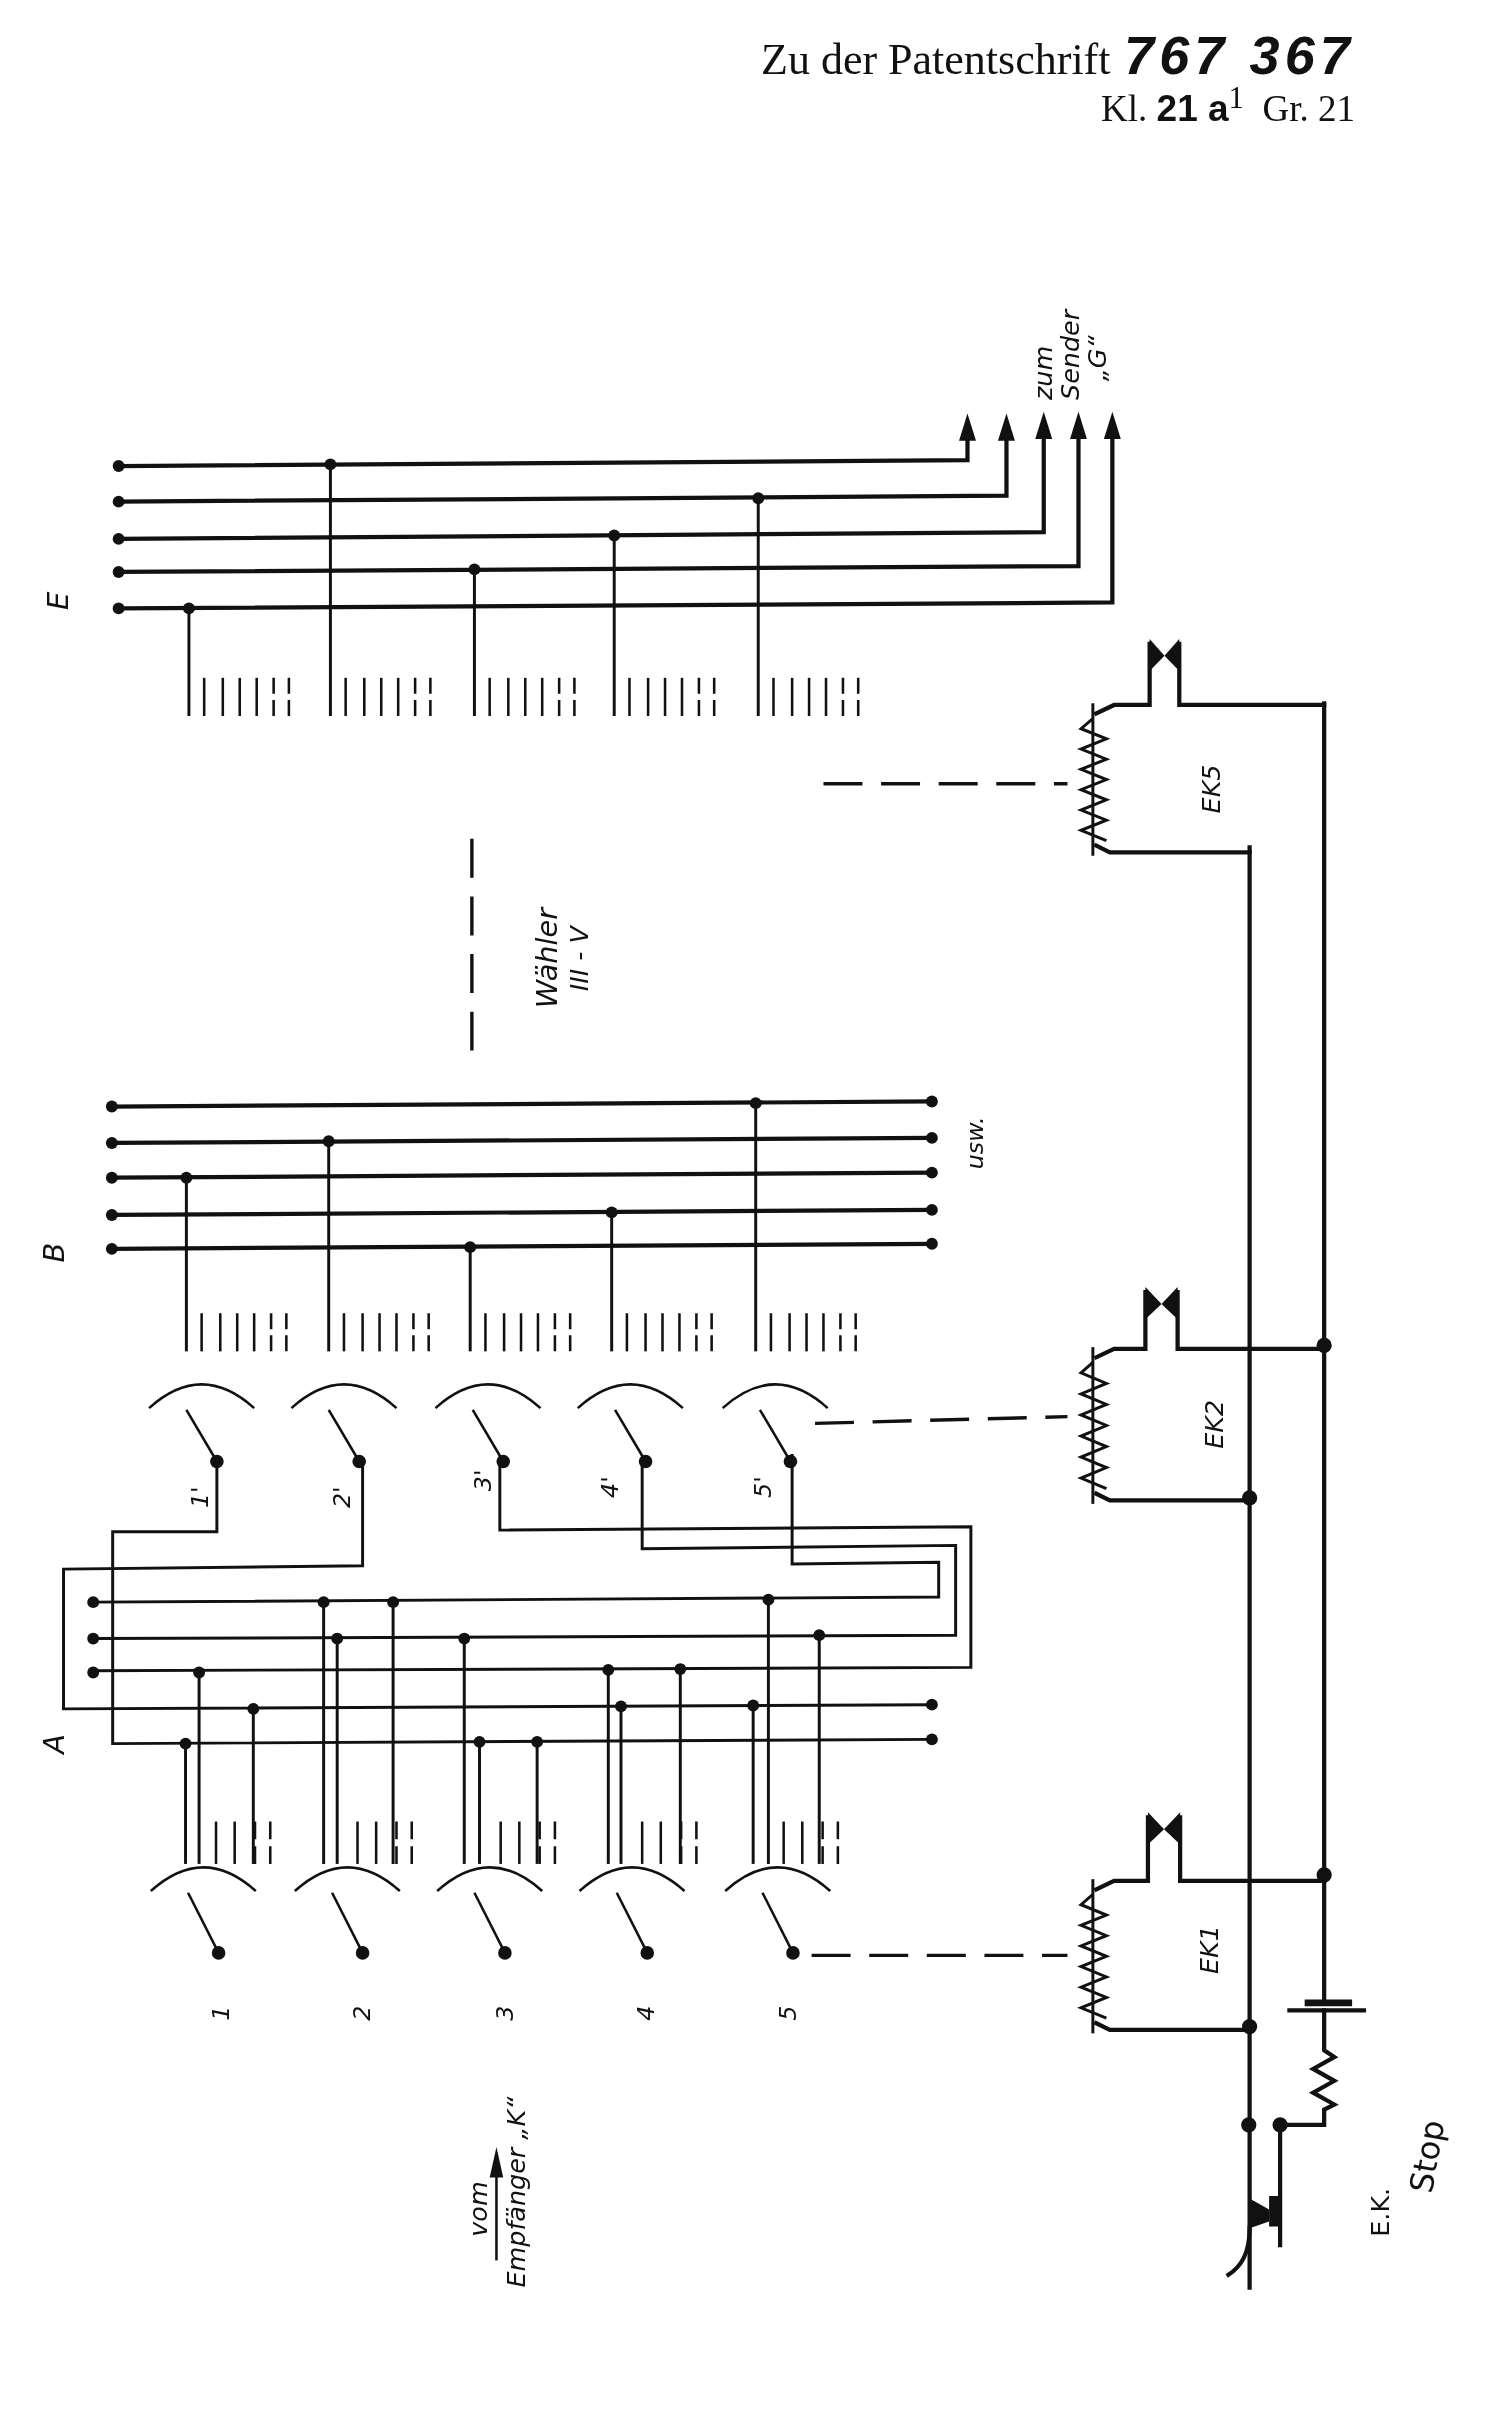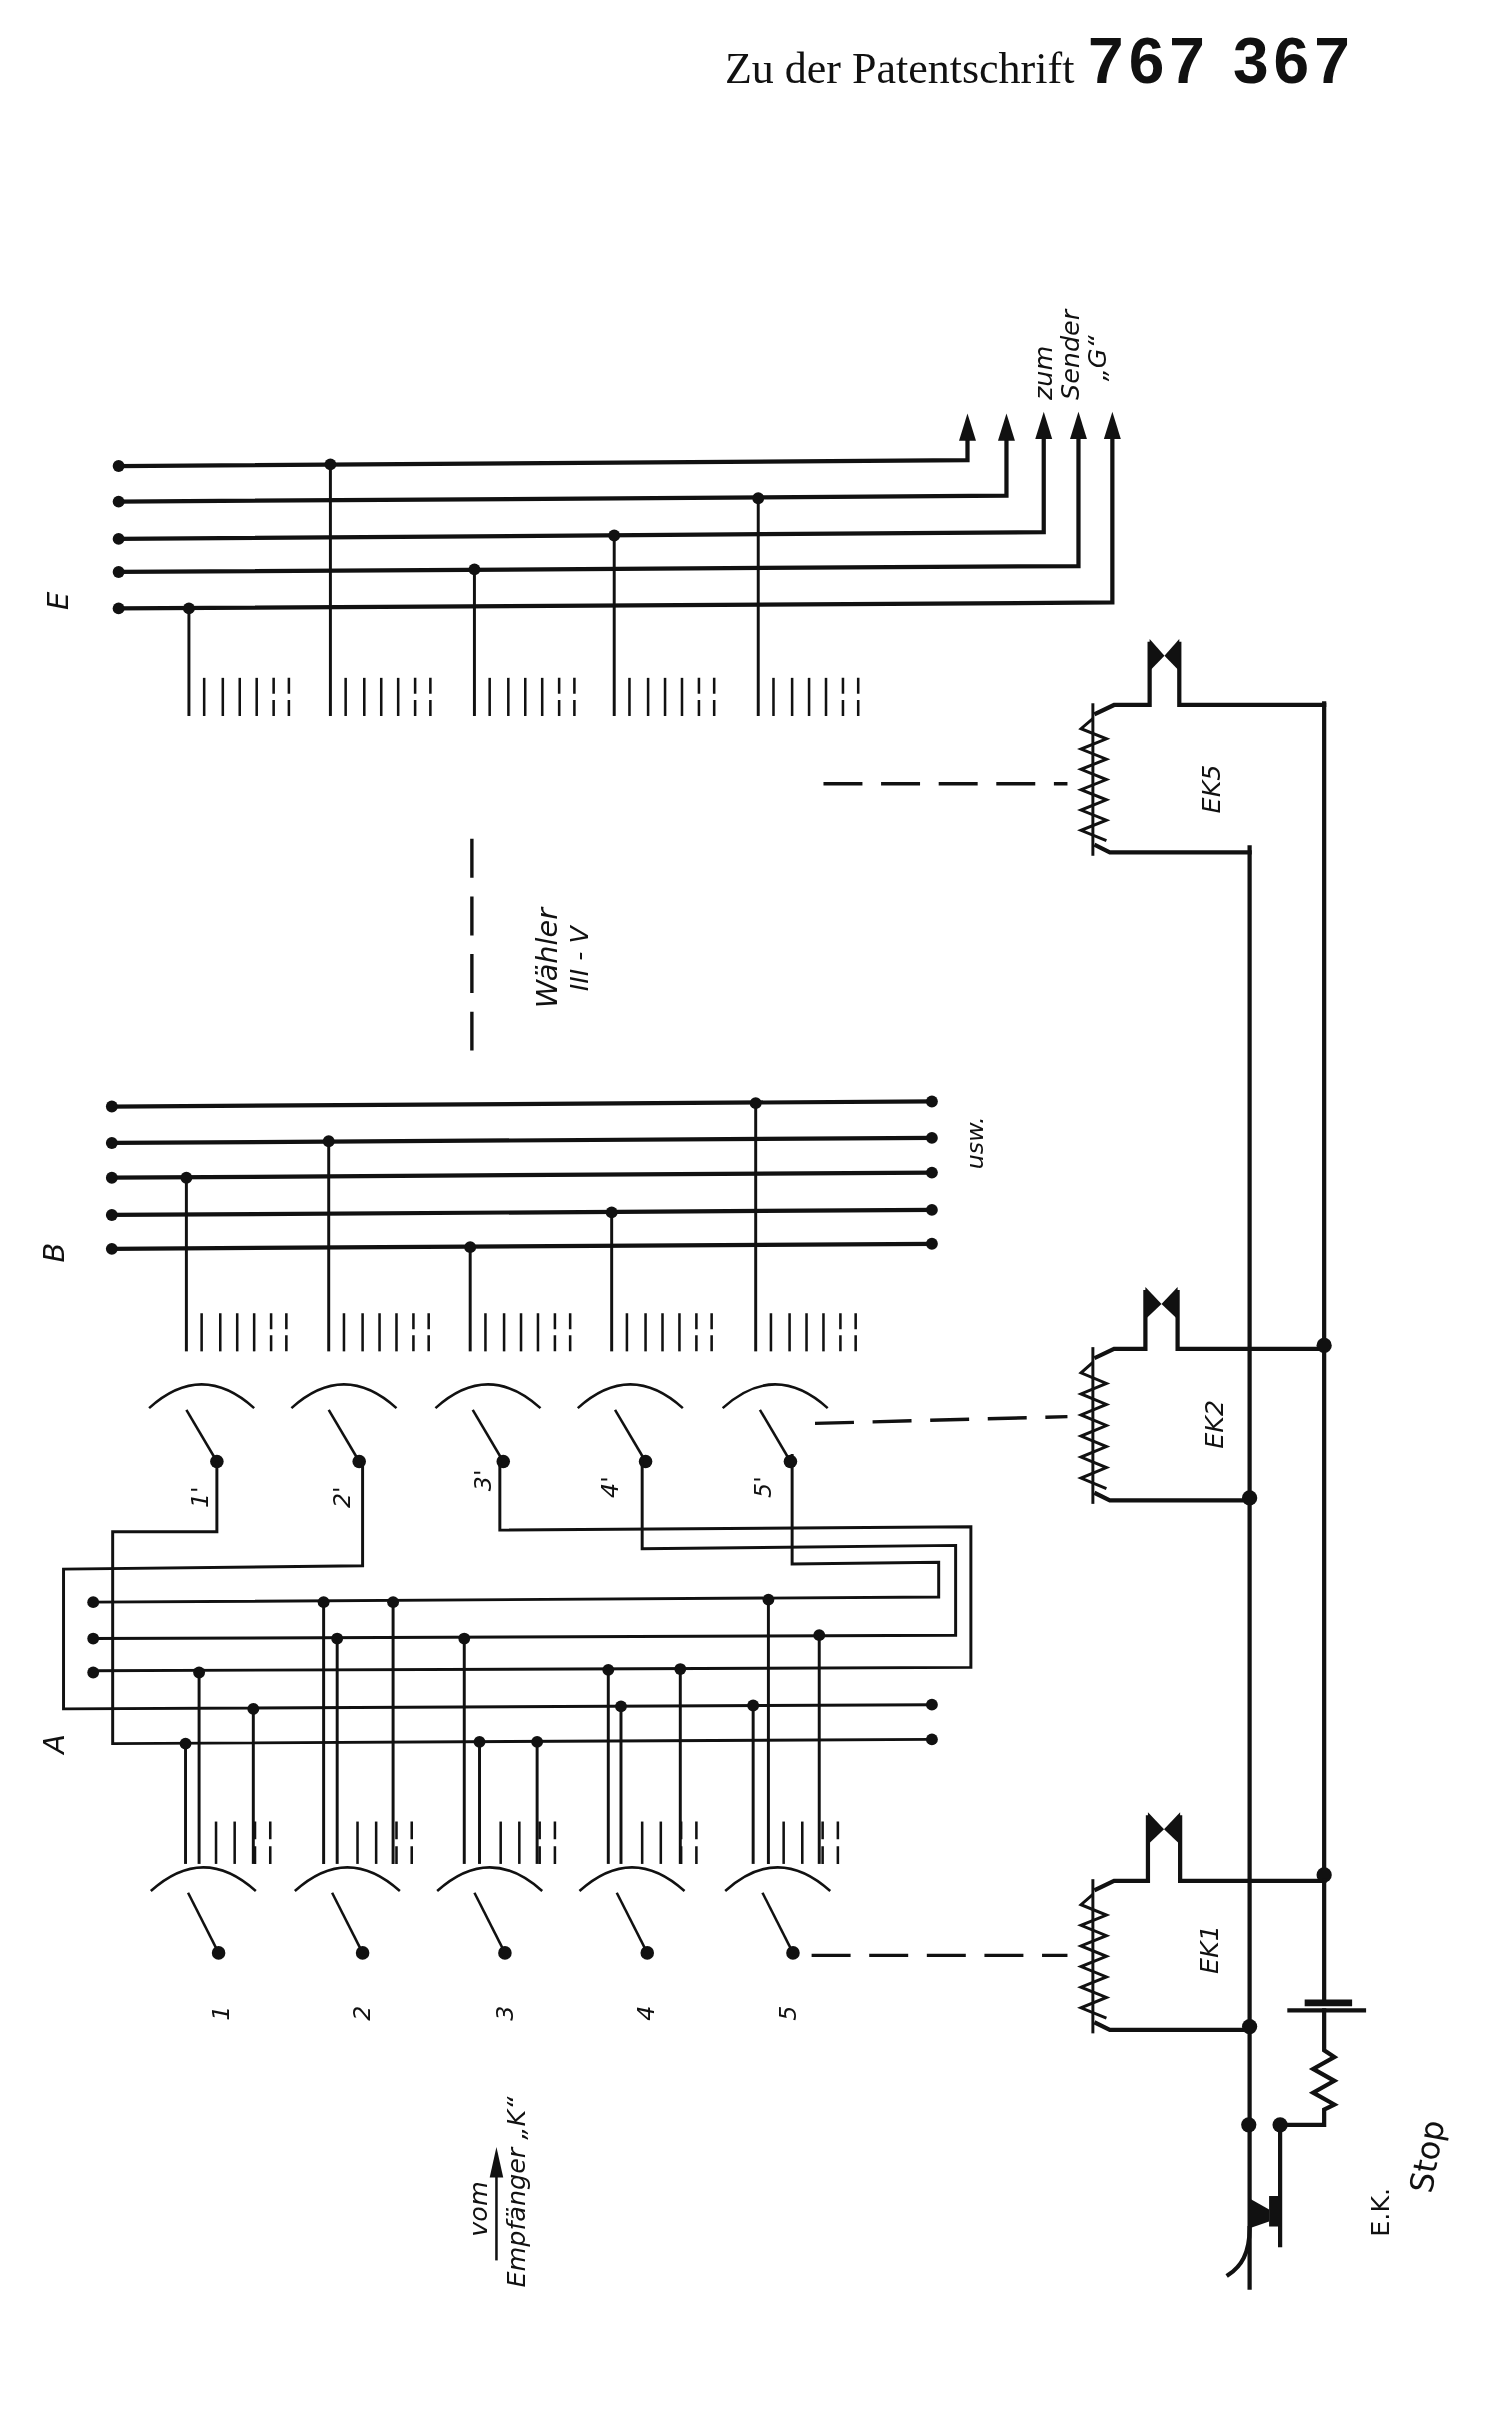--- a/index.html
+++ b/index.html
@@ -1,36 +1,41 @@
 <!DOCTYPE html>
 <html style="font-size:13.6px"><head>
 <meta charset="utf-8">
 <style>
   html, body { margin:0; padding:0; background:#ffffff; }
   body { width:1508px; height:2413px; position:relative; overflow:hidden; font-family:"Liberation Serif", serif; color:#111; }
   .header { position:absolute; right:153px; top:24px; text-align:right; }
   .hdr-line1 { white-space:nowrap; }
   .hdr-prefix { font-family:"Liberation Serif", serif; font-size:44px; }
-  .hdr-number { font-family:"Liberation Sans", sans-serif; font-weight:bold; font-size:64px; letter-spacing:5.1px; margin-left:13.6px; }
+  .hdr-number { font-family:"Liberation Sans", sans-serif; font-weight:bold; font-size:54px; letter-spacing:5.1px; margin-left:13.6px;font-style:italic; }
   .hdr-line2 { font-family:"Liberation Serif", serif; font-size:37px; margin-top:-5.1px; white-space:nowrap; }
   .hdr-line2 b { font-family:"Liberation Sans", sans-serif; }
   svg#diagram { position:absolute; left:0; top:0; }
   .w { stroke:#111; stroke-width:5; fill:none; stroke-linecap:square; }
   .t { stroke:#111; stroke-width:3.5; fill:none; }
   .c { stroke:#111; stroke-width:3; fill:none; }
   .dash { stroke:#111; stroke-width:4; fill:none; stroke-dasharray:46 22; }
   .dot { fill:#111; }
   .lbl { font-family:"DejaVu Sans", sans-serif; font-style:italic; fill:#111; }
 </style>
 </head>
 <body>
 
 <div class="header">
   <div class="hdr-line1">
     <span class="hdr-prefix">Zu der Patentschrift</span><span class="hdr-number">767 367</span>
+  </div>
+  <div class="hdr-line2">
+    <span>Kl.</span>
+    <b>21 a</b><sup>1</sup>&nbsp;
+    <span>Gr. 21</span>
   </div>
 </div>
 
 <svg id="diagram" width="1508" height="2413" viewBox="0 0 1780 2848">
 
   <g>
     <text class="lbl" font-size="34" transform="translate(80,720) rotate(-90)">E</text>
 
     <path class="w" d="M140,550 L1142,543 L1142,500"></path>
     <path class="w" d="M140,592 L1188,585 L1188,500"></path>

